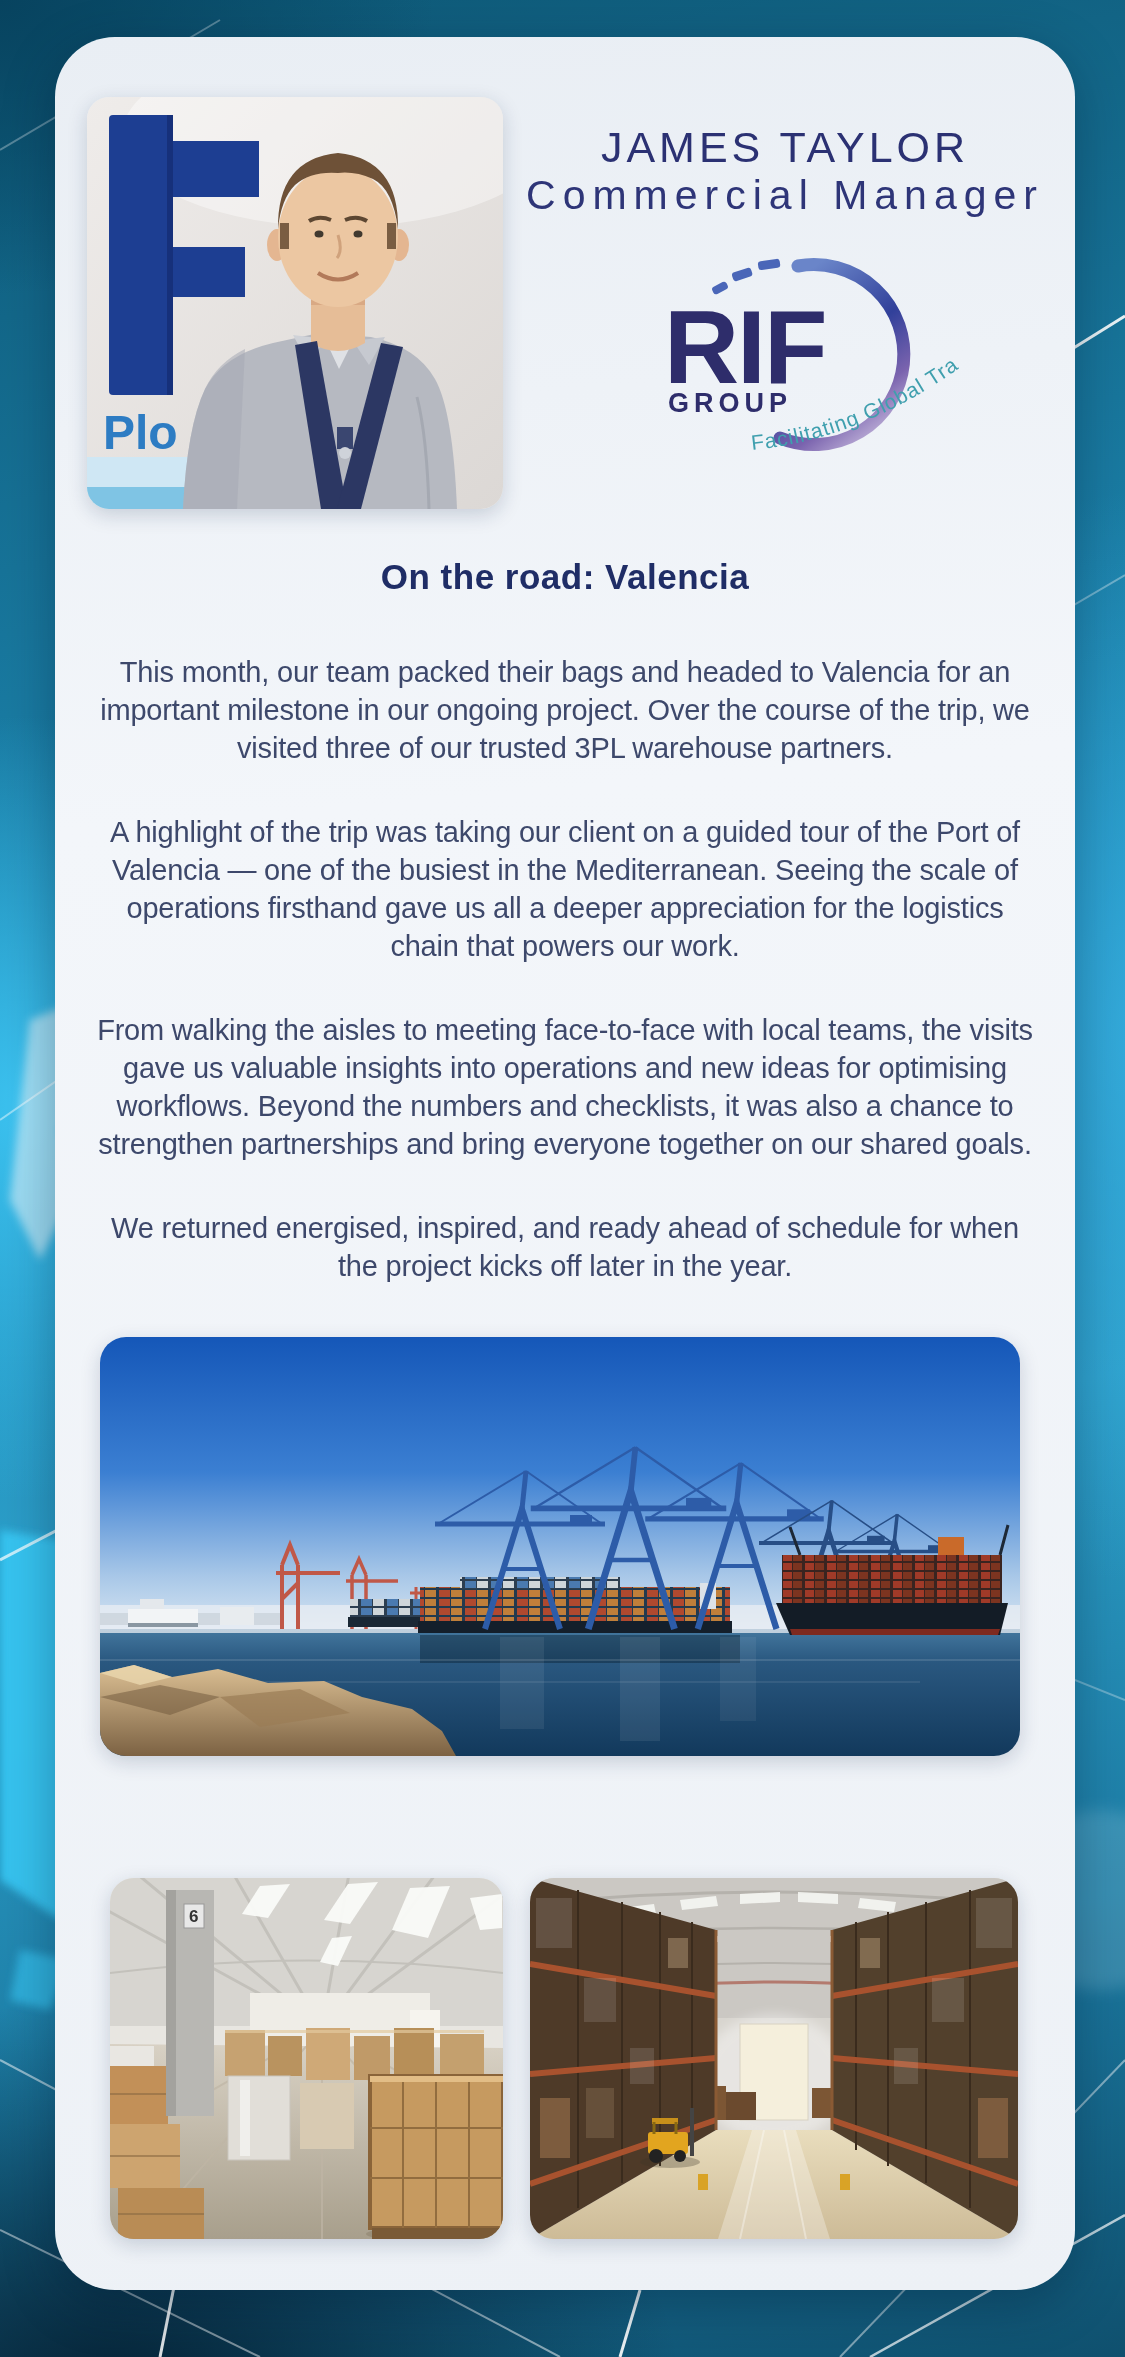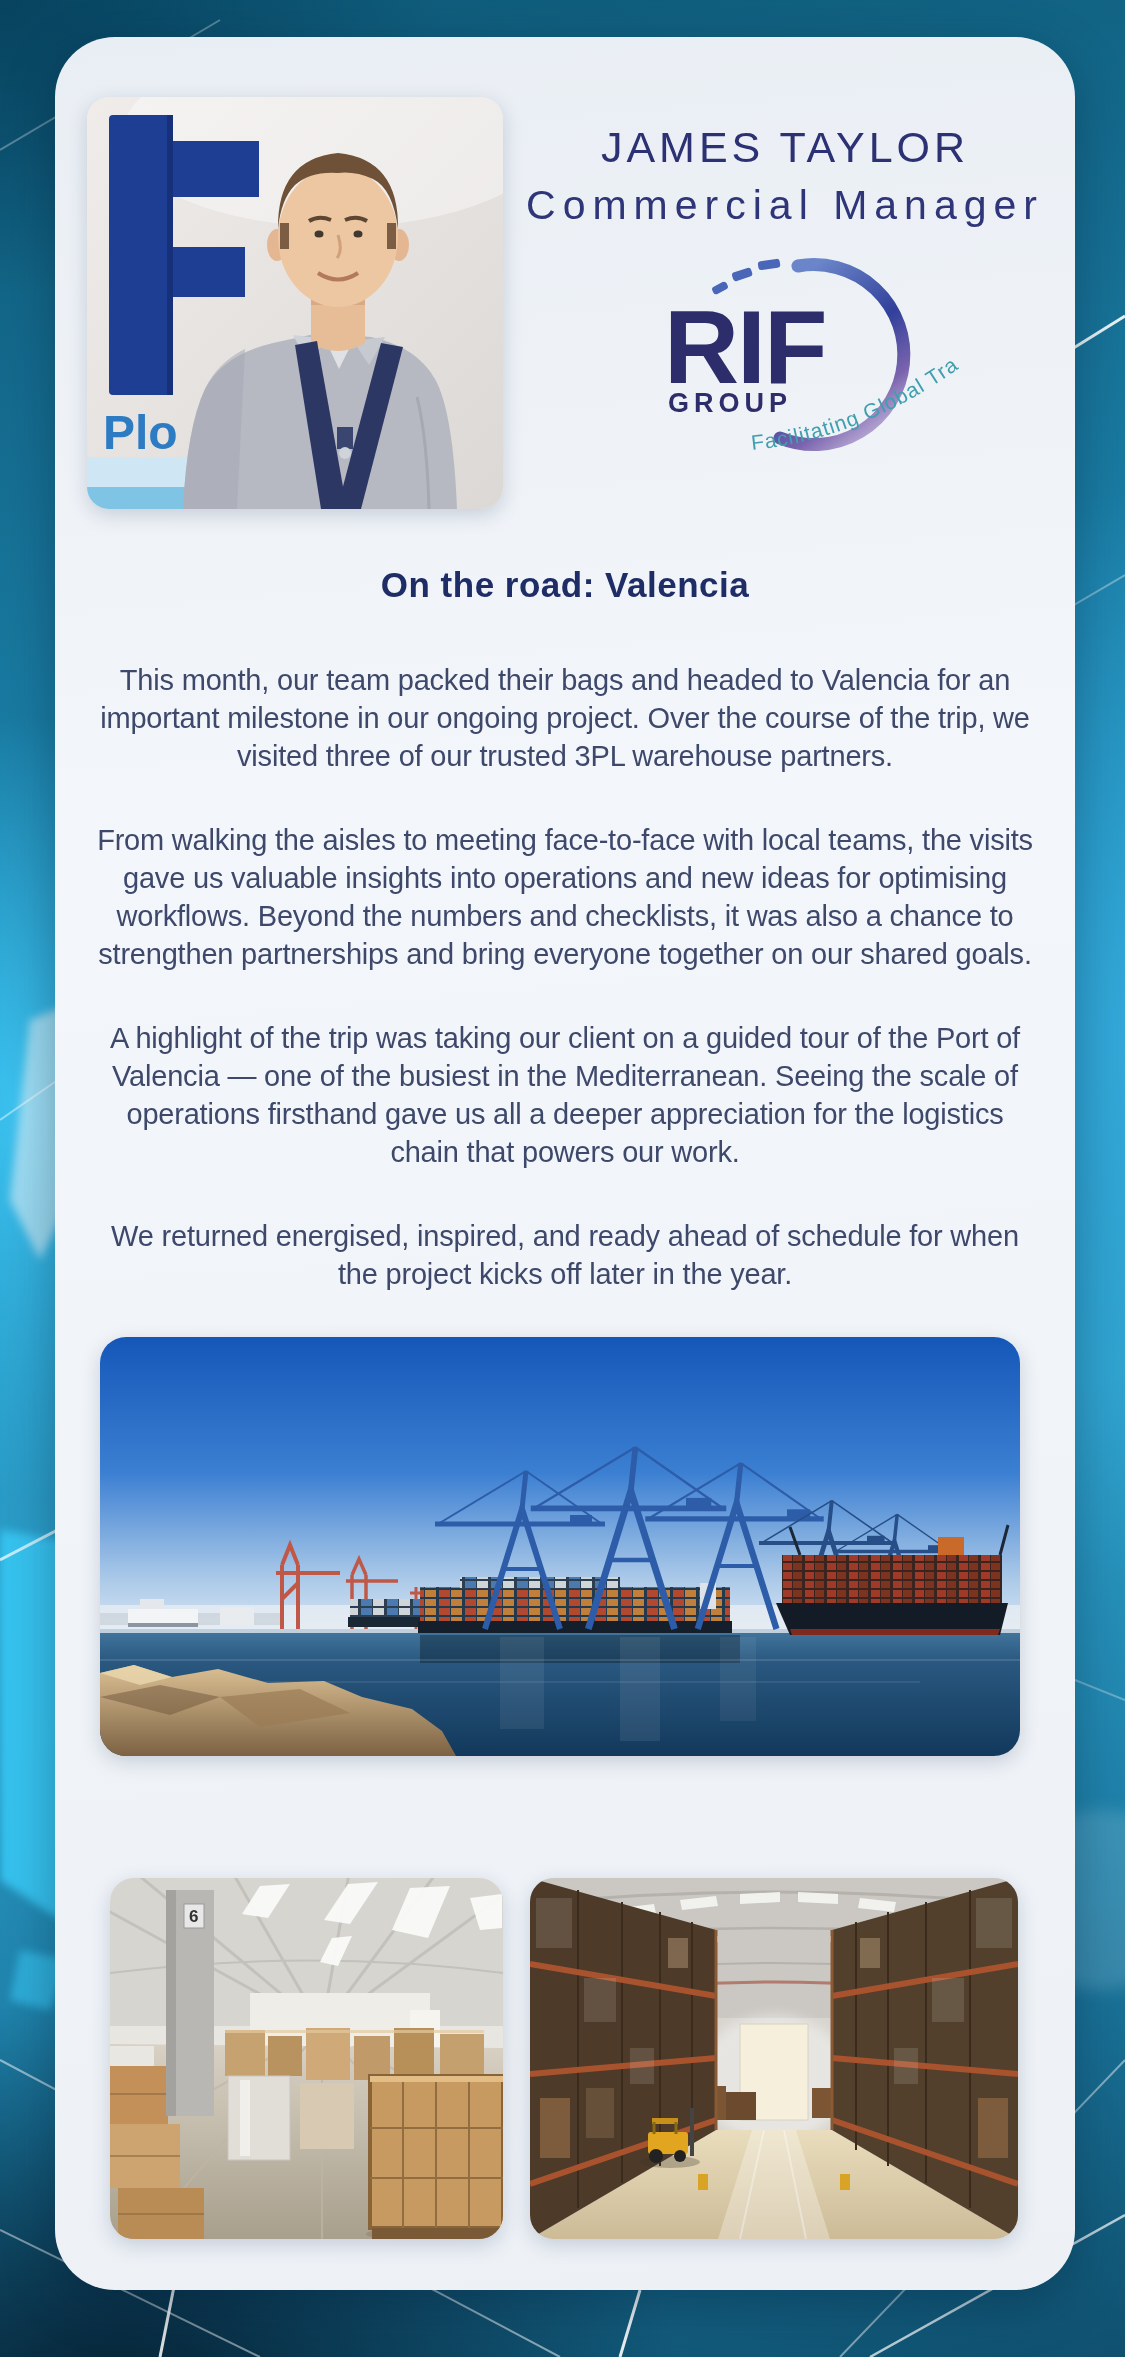--- a/index.html
+++ b/index.html
@@ -14,24 +14,24 @@
       linear-gradient(168deg,#0e5876 0%,#177398 22%,#2090bd 45%,#2d9fc9 62%,#1c7ba3 82%,#0f506e 100%);}
   .bg-net{position:absolute;inset:0;}
   .card{position:absolute;left:55px;top:37px;width:1020px;height:2253px;border-radius:60px;
     background:linear-gradient(175deg,#e9eef4 0%,#f3f6fa 34%,#edf1f6 100%);
     box-shadow:0 14px 50px rgba(0,25,50,.35);}
   .photo{position:absolute;overflow:hidden;box-shadow:0 6px 20px rgba(15,40,80,.18);}
   .photo svg{display:block;width:100%;height:100%;}
   .profile-photo{left:32px;top:48px;width:416px;height:412px;border-radius:22px;margin-top:12px;}
   .header-text{position:absolute;left:430px;top:86px;width:600px;text-align:center;color:#2b3173;}
   .name{font-size:43px;font-weight:400;letter-spacing:4px;}
-  .role{font-size:41px;font-weight:400;letter-spacing:7px;margin-top:10px;color:#2e3578;}
+  .role{font-size:41px;font-weight:400;letter-spacing:7px;margin-top:0;color:#2e3578;}
   .logo{position:absolute;left:585px;top:213px;width:340px;height:230px;}
   .article{position:absolute;left:40px;top:512px;width:940px;text-align:center;color:#3d486b;}
-  .heading{font-size:35px;font-weight:700;color:#1f2d66;margin:16px 0 56px 0;letter-spacing:.5px;}
+  .heading{font-size:35px;font-weight:700;color:#1f2d66;margin:8px 0 56px 0;letter-spacing:.5px;}
   .article p{font-size:29px;line-height:38px;margin:18px 0 46px 0;letter-spacing:-0.2px;}
   .photo-port{left:45px;top:1300px;width:920px;height:419px;border-radius:26px;}
   .photo-wh-left{left:55px;top:1841px;width:393px;height:361px;border-radius:24px;}
   .photo-wh-right{left:475px;top:1841px;width:488px;height:361px;border-radius:24px;}
 </style>
 </head>
 <body>
 
 <div class="canvas">
   <div class="bg"></div>
@@ -142,22 +142,22 @@
       <text x="28" y="162" font-size="27" font-weight="700" letter-spacing="5" fill="#2e2d6b">GROUP</text>
       <path id="tagpath" d="M112 200 Q 220 190 322 116" fill="none"></path>
       <text font-size="21" fill="#3f9fae" letter-spacing="1">
         <textPath href="#tagpath">Facilitating Global Trade</textPath>
       </text>
     </svg>
 
     <div class="article">
       <h2 class="heading">On the road: Valencia</h2>
       <p>This month, our team packed their bags and headed to Valencia for an important milestone in our ongoing project. Over the course of the trip, we visited three of our trusted 3PL warehouse partners.</p>
+      <p>A highlight of the trip was taking our client on a guided tour of the Port of Valencia — one of the busiest in the Mediterranean. Seeing the scale of operations firsthand gave us all a deeper appreciation for the logistics chain that powers our work.</p>
       <p>From walking the aisles to meeting face-to-face with local teams, the visits gave us valuable insights into operations and new ideas for optimising workflows. Beyond the numbers and checklists, it was also a chance to strengthen partnerships and bring everyone together on our shared goals.</p>
-      <p>A highlight of the trip was taking our client on a guided tour of the Port of Valencia — one of the busiest in the Mediterranean. Seeing the scale of operations firsthand gave us all a deeper appreciation for the logistics chain that powers our work.</p>
       <p>We returned energised, inspired, and ready ahead of schedule for when the project kicks off later in the year.</p>
     </div>
 
     <div class="photo photo-port">
       <svg viewBox="0 0 920 419">
         <defs>
           <linearGradient id="sky" x1="0" y1="0" x2="0" y2="1">
             <stop offset="0" stop-color="#1557b8"></stop>
               <stop offset="0.45" stop-color="#3b7fd2"></stop>
             <stop offset="0.8" stop-color="#a9c8e8"></stop>

